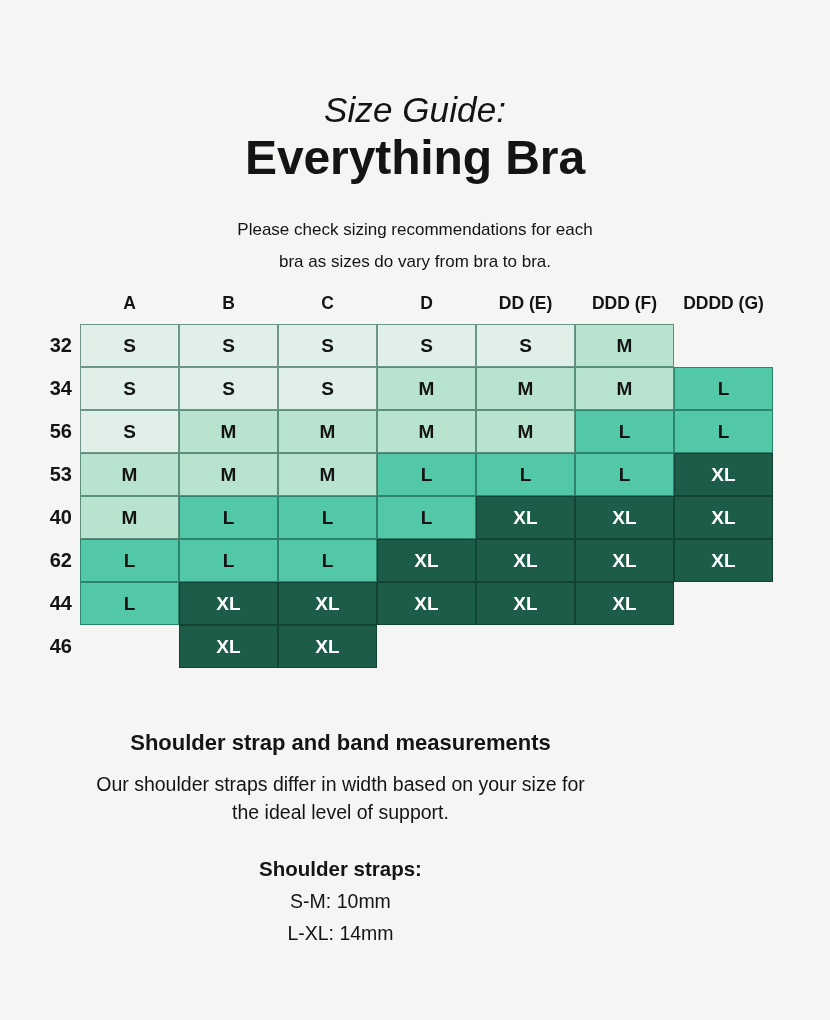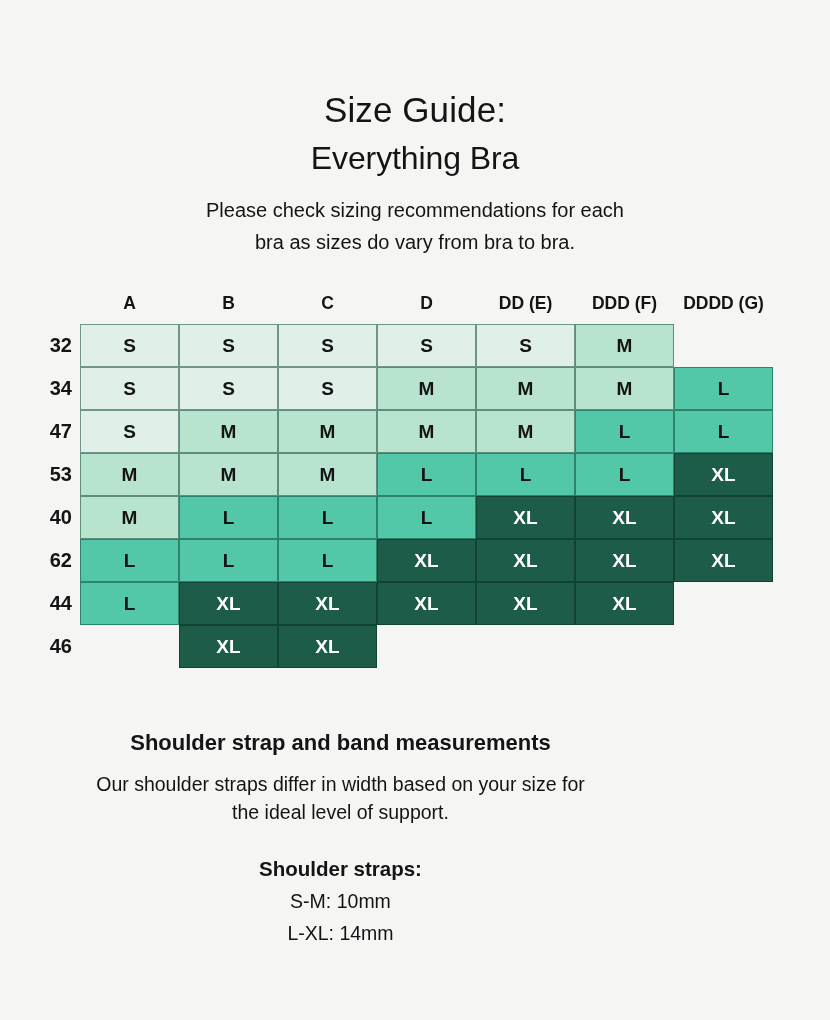--- a/index.html
+++ b/index.html
@@ -21,32 +21,33 @@
   }
 
   
   .header { padding-top: 88px; text-align: center; }
 
   .title-line1 {
     font-size: 35px;
     font-weight: 400;
     letter-spacing: 0.1px;
     line-height: 44px;
+    font-style: italic;
   }
   .title-line2 {
-    font-size: 32px;
-    font-weight: 400;
+    font-size: 48px;
+    font-weight: 700;
     letter-spacing: -0.1px;
     line-height: 48px;
     margin-top: 2px;
   }
 
   .intro {
-    margin-top: 12px;
-    font-size: 20px;
+    margin-top: 32px;
+    font-size: 17px;
     font-weight: 400;
     line-height: 32px;
     text-align: center;
   }
   .intro-line { display: block; }
 
   
   .table-wrap {
     position: absolute;
     left: 0;
@@ -181,21 +182,21 @@
         <div class="cell sz-S" style="left: 476px; top: 0px;">S</div>
         <div class="cell sz-M" style="left: 575px; top: 0px;">M</div>
         <div class="row-label" style="top: 43px;">34</div>
         <div class="cell sz-S" style="left: 80px; top: 43px;">S</div>
         <div class="cell sz-S" style="left: 179px; top: 43px;">S</div>
         <div class="cell sz-S" style="left: 278px; top: 43px;">S</div>
         <div class="cell sz-M" style="left: 377px; top: 43px;">M</div>
         <div class="cell sz-M" style="left: 476px; top: 43px;">M</div>
         <div class="cell sz-M" style="left: 575px; top: 43px;">M</div>
         <div class="cell sz-L" style="left: 674px; top: 43px;">L</div>
-        <div class="row-label" style="top: 86px;">47</div>
+        <div class="row-label" style="top: 86px;">56</div>
         <div class="cell sz-S" style="left: 80px; top: 86px;">S</div>
         <div class="cell sz-M" style="left: 179px; top: 86px;">M</div>
         <div class="cell sz-M" style="left: 278px; top: 86px;">M</div>
         <div class="cell sz-M" style="left: 377px; top: 86px;">M</div>
         <div class="cell sz-M" style="left: 476px; top: 86px;">M</div>
         <div class="cell sz-L" style="left: 575px; top: 86px;">L</div>
         <div class="cell sz-L" style="left: 674px; top: 86px;">L</div>
         <div class="row-label" style="top: 129px;">53</div>
         <div class="cell sz-M" style="left: 80px; top: 129px;">M</div>
         <div class="cell sz-M" style="left: 179px; top: 129px;">M</div>

